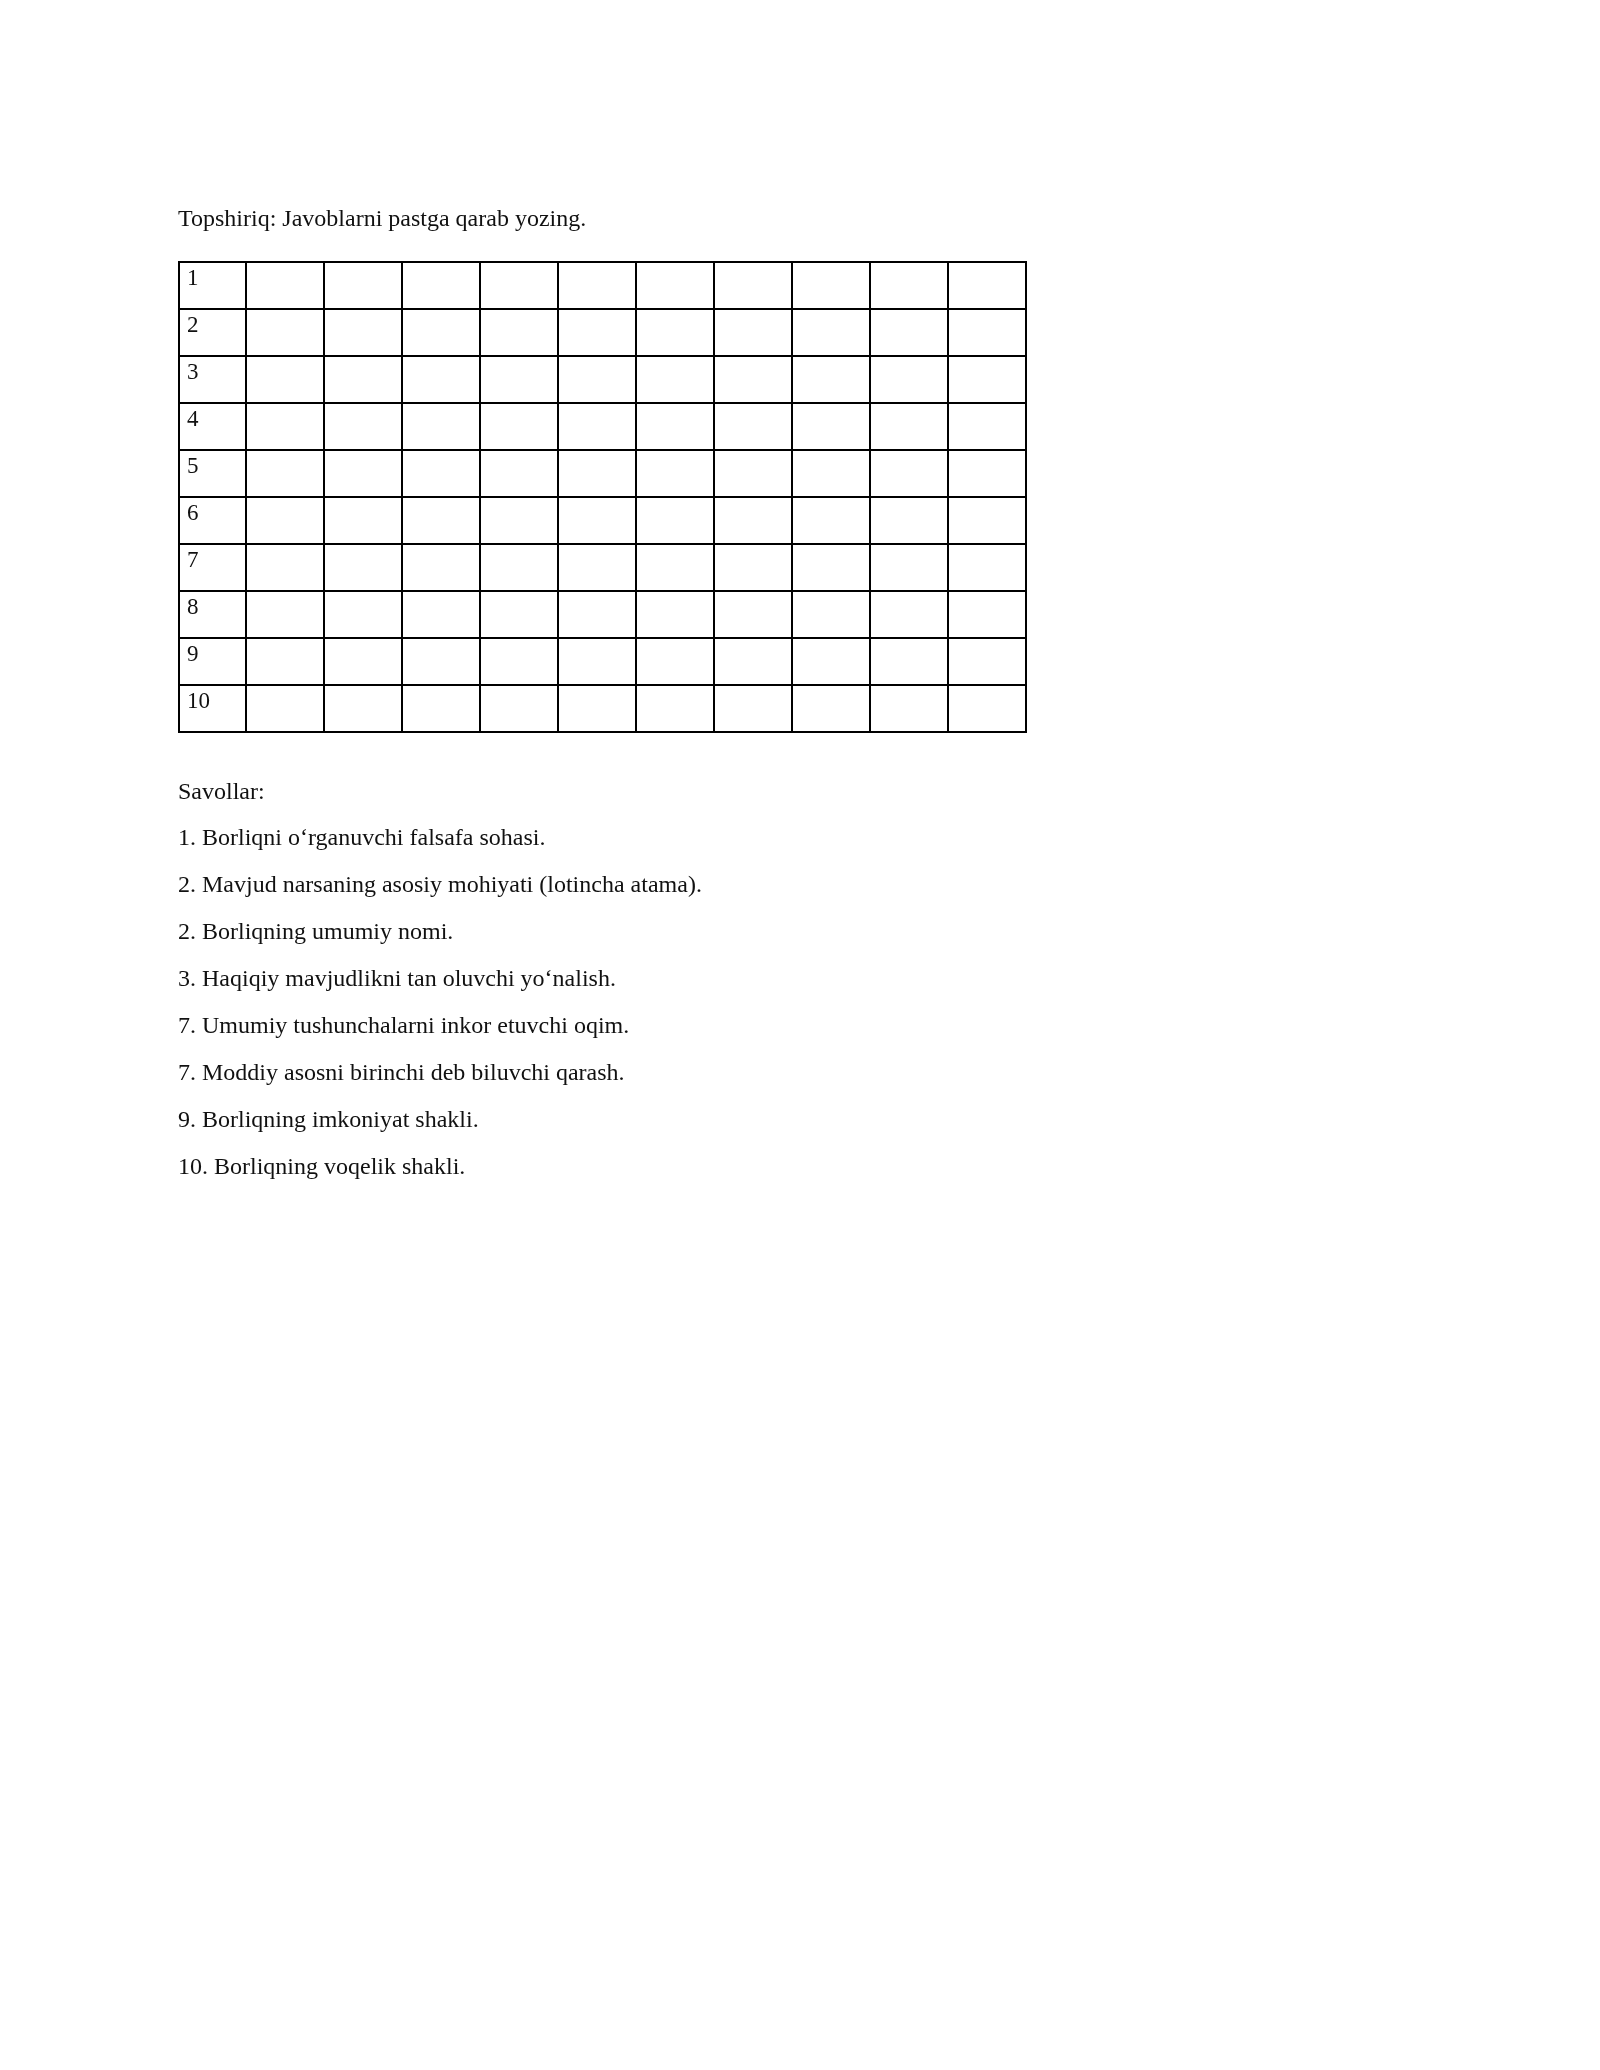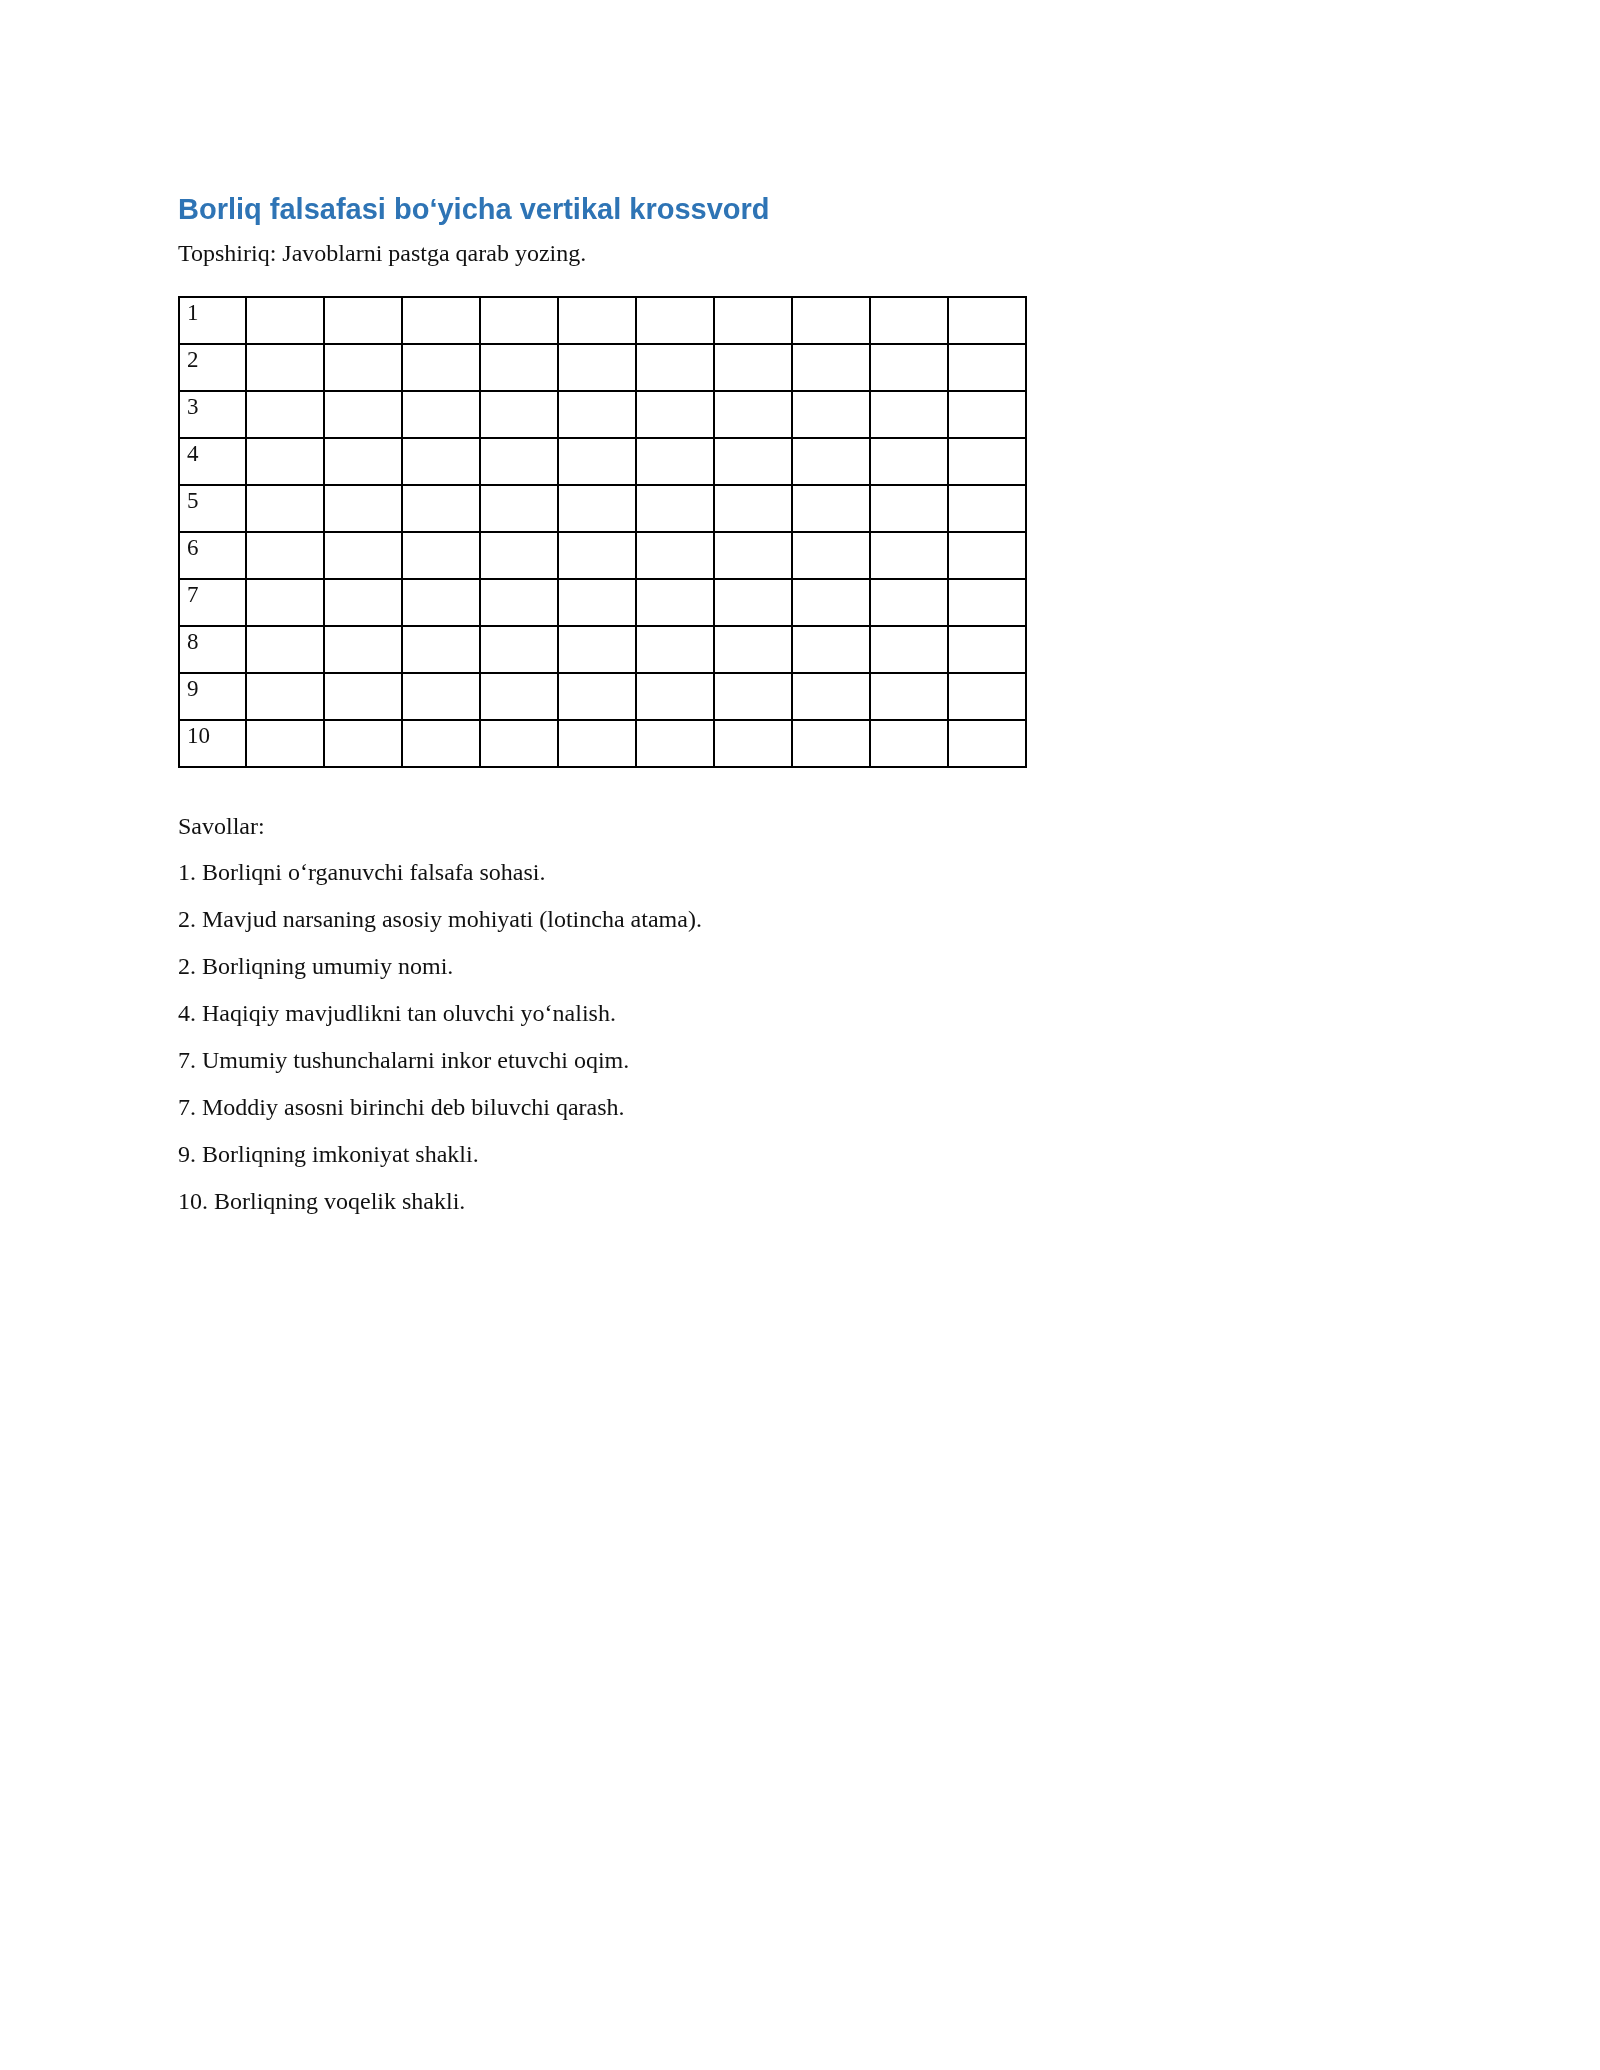--- a/index.html
+++ b/index.html
@@ -74,21 +74,20 @@
     font-size: 24px;
     line-height: 28px;
     margin: 0 0 19px 0;
   }
 </style>
 </head>
 <body>
 
 <div class="page">
 
-  <h1 class="doc-title">Borliq falsafasi bo‘yicha vertikal krossvord</h1>
 
   <p class="instruction">Topshiriq: Javoblarni pastga qarab yozing.</p>
 
   <table class="crossword">
     <tbody>
         <tr>
           <td class="num-cell">1</td>
           <td class="answer-cell"></td>
           <td class="answer-cell"></td>
           <td class="answer-cell"></td>
@@ -219,20 +218,20 @@
         </tr>
       </tbody>
   </table>
 
   <p class="questions-heading">Savollar:</p>
 
   <div class="questions-list">
       <p class="question">1. Borliqni o‘rganuvchi falsafa sohasi.</p>
       <p class="question">2. Mavjud narsaning asosiy mohiyati (lotincha atama).</p>
       <p class="question">2. Borliqning umumiy nomi.</p>
-      <p class="question">4. Haqiqiy mavjudlikni tan oluvchi yo‘nalish.</p>
+      <p class="question">3. Haqiqiy mavjudlikni tan oluvchi yo‘nalish.</p>
       <p class="question">7. Umumiy tushunchalarni inkor etuvchi oqim.</p>
       <p class="question">7. Moddiy asosni birinchi deb biluvchi qarash.</p>
       <p class="question">9. Borliqning imkoniyat shakli.</p>
       <p class="question">10. Borliqning voqelik shakli.</p>
     </div>
 
 </div>
 
 </body></html>

